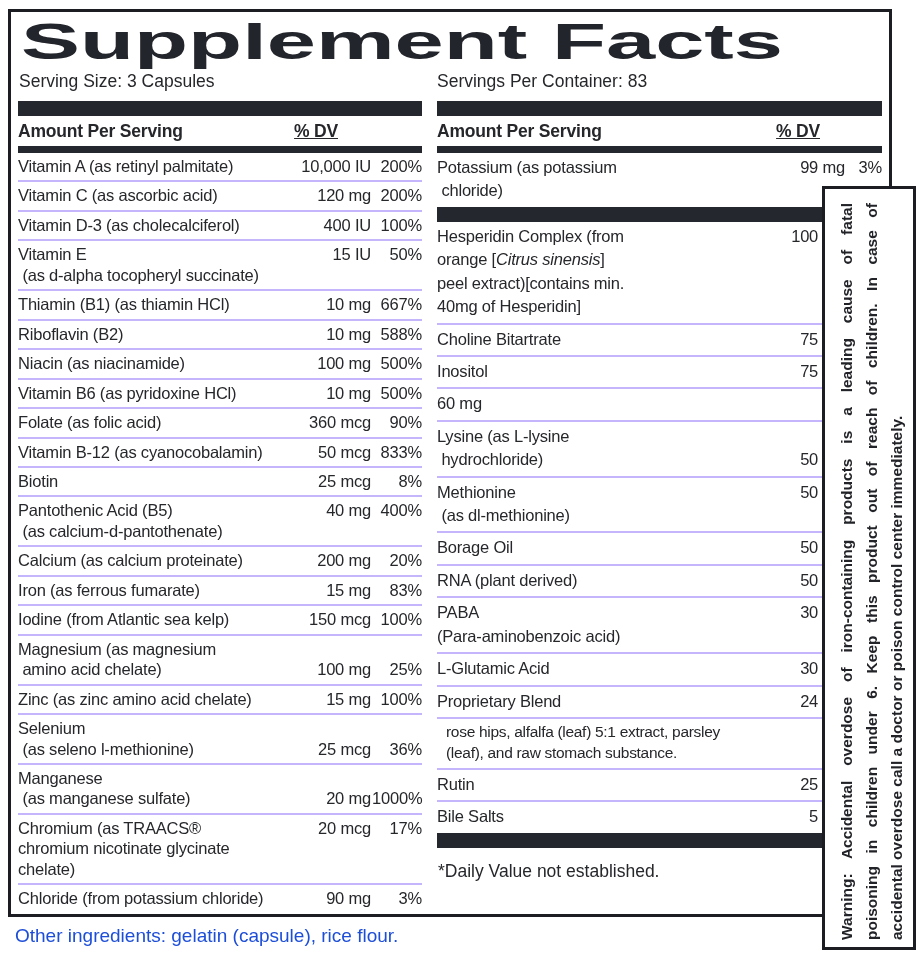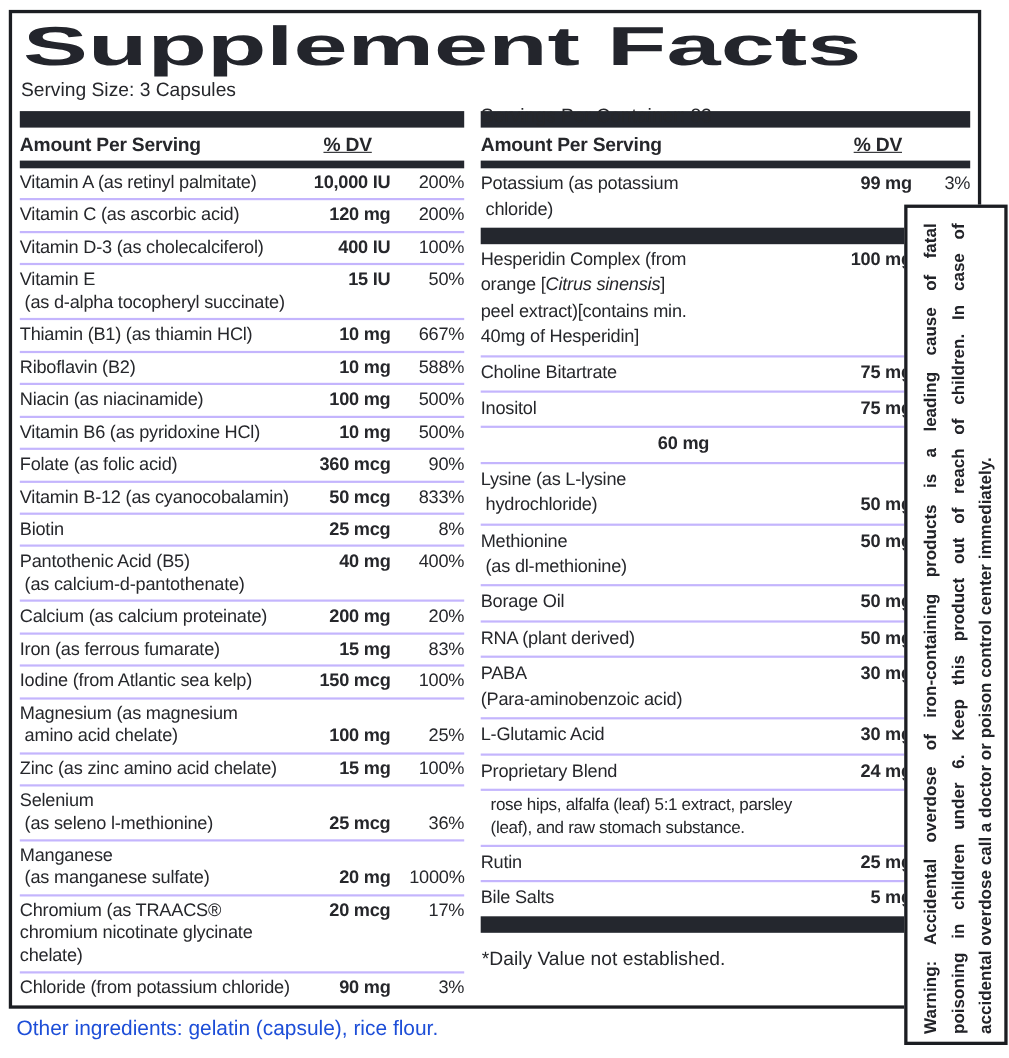--- a/index.html
+++ b/index.html
@@ -8,45 +8,45 @@
     font-family:"Liberation Sans",sans-serif;color:#26272b;overflow:hidden;
   }
   .label-box{
     position:absolute;left:8px;top:9px;width:884px;height:908px;
     border:3.5px solid #1b1d22;box-sizing:border-box;padding:3px 7px 0 7px;
     background:#fff;overflow:hidden;
   }
   .title-svg{display:block;margin:1px 0 0 1px;}
   .serving-row{position:relative;height:24px;font-size:17.5px;margin:1px 0 6px 1px;}
   .serving-size{position:absolute;left:0;top:0;white-space:pre;}
-  .servings-per-container{position:absolute;left:418px;top:0;white-space:pre;margin-top:24px;}
+  .servings-per-container{position:absolute;left:418px;top:0;white-space:pre;}
   .columns{display:flex;gap:15px;margin-top:1px;}
   .col-left{width:404px;flex:none;}
   .col-right{flex:1;min-width:0;}
   .bar{background:#24272e;}
   .bar.thick{height:15px;}
   .bar.medium{height:7px;}
   .col-header{
     display:grid;grid-template-columns:1fr auto 50px;column-gap:20px;
     font-weight:bold;font-size:17.5px;padding:5px 0 4px 0;letter-spacing:-0.2px;
   }
   .col-header .dv-h{text-align:right;padding-right:14px;white-space:pre;text-decoration:underline;}
   .col-right .col-header{grid-template-columns:1fr auto 36px;}
   .col-right .col-header .dv-h{padding-right:6px;}
   .rows{display:block;}
   .row{
-    display:grid;grid-template-columns:1fr auto 50px;column-gap:17px;
+    display:grid;grid-template-columns:1fr auto 50px;column-gap:1px;
     font-size:16.5px;padding:3px 0 4px 0;align-items:start;letter-spacing:-0.2px;
   }
   .col-left .row{line-height:1.24;}
   .col-right .row{line-height:1.42;grid-template-columns:1fr auto 36px;}
   .row.v-last{align-items:end;}
   .row.rule{border-top:2px solid #c4b5fd;}
   .row .label{white-space:pre;overflow:visible;}
-  .row .amt{text-align:center;white-space:pre;font-weight:bold;}
+  .row .amt{text-align:left;white-space:pre;}
   .row .dv{text-align:right;white-space:pre;}
   .row.note{font-size:15.5px;letter-spacing:-0.3px;line-height:1.35;}
   .row.note .label{padding-left:9px;grid-column:1 / -1;}
   .footnote{font-size:17.5px;margin-top:13px;padding-left:1px;}
   .other-ingredients{position:absolute;left:15px;top:925px;font-size:19px;color:#1d4ed8;white-space:pre;}
   .warning-box{
     position:absolute;left:822px;top:186px;width:94px;height:764px;
     border:3px solid #1b1d22;box-sizing:border-box;background:#fff;
   }
   .warning-inner{

